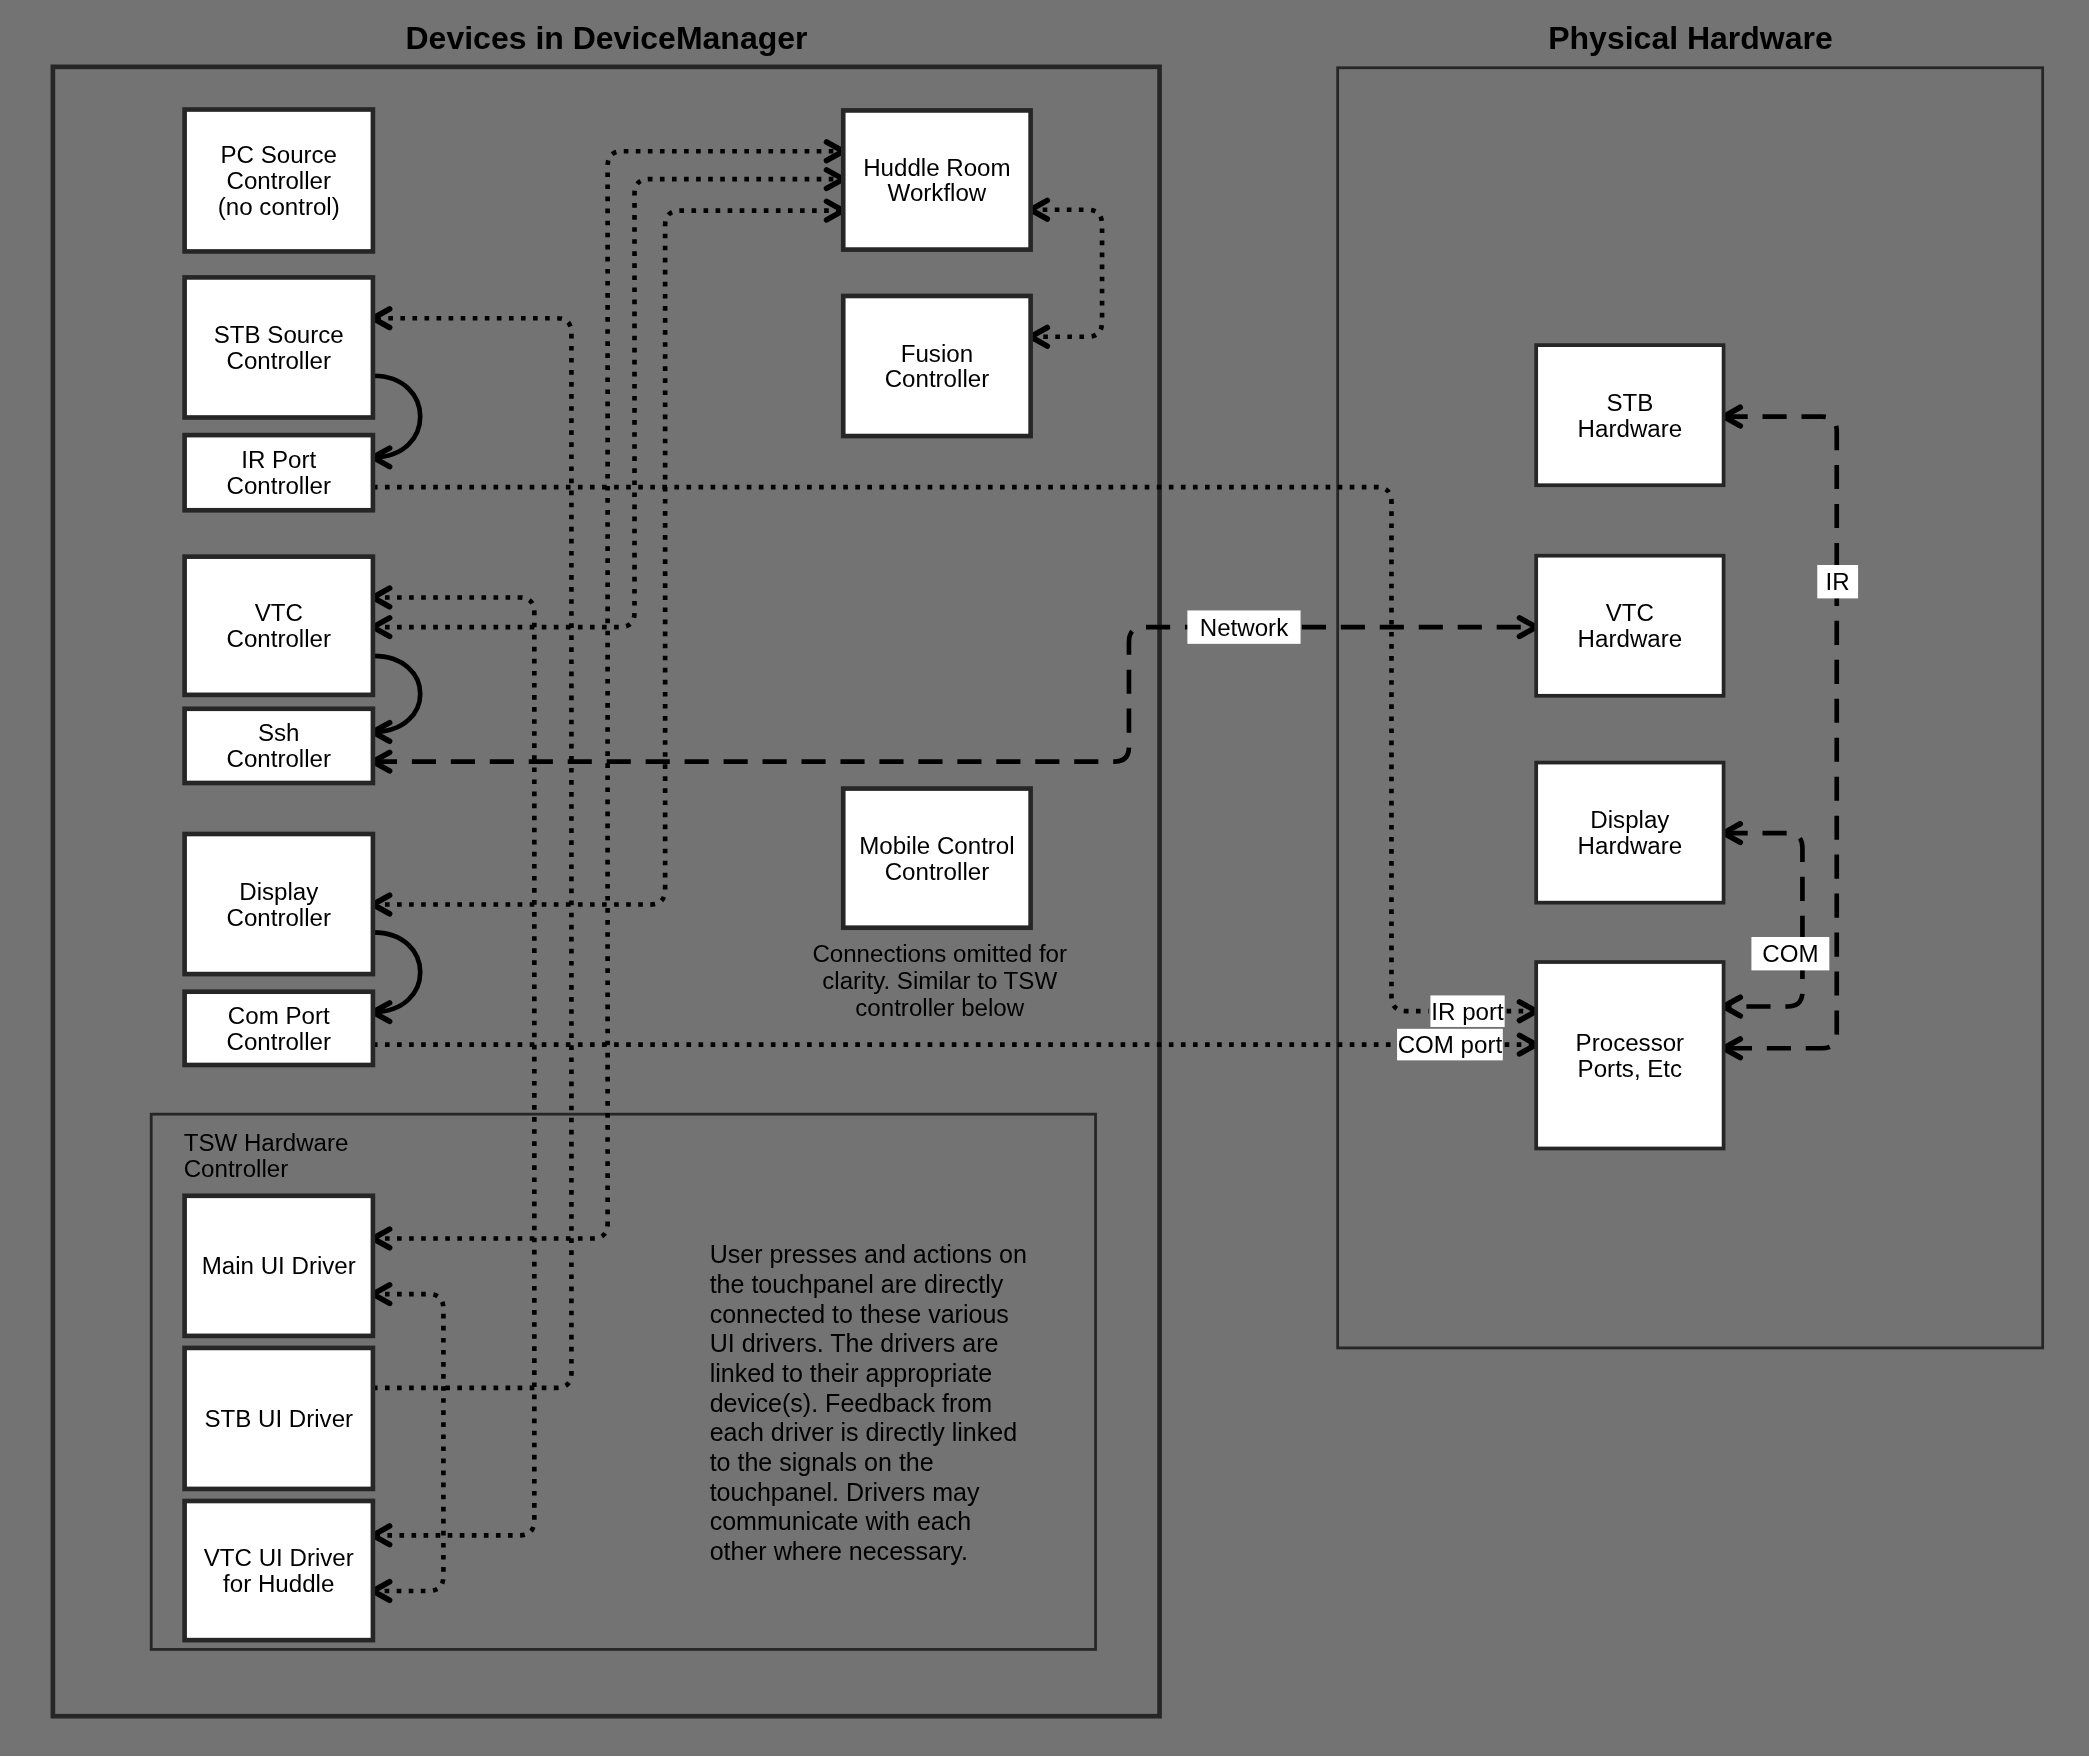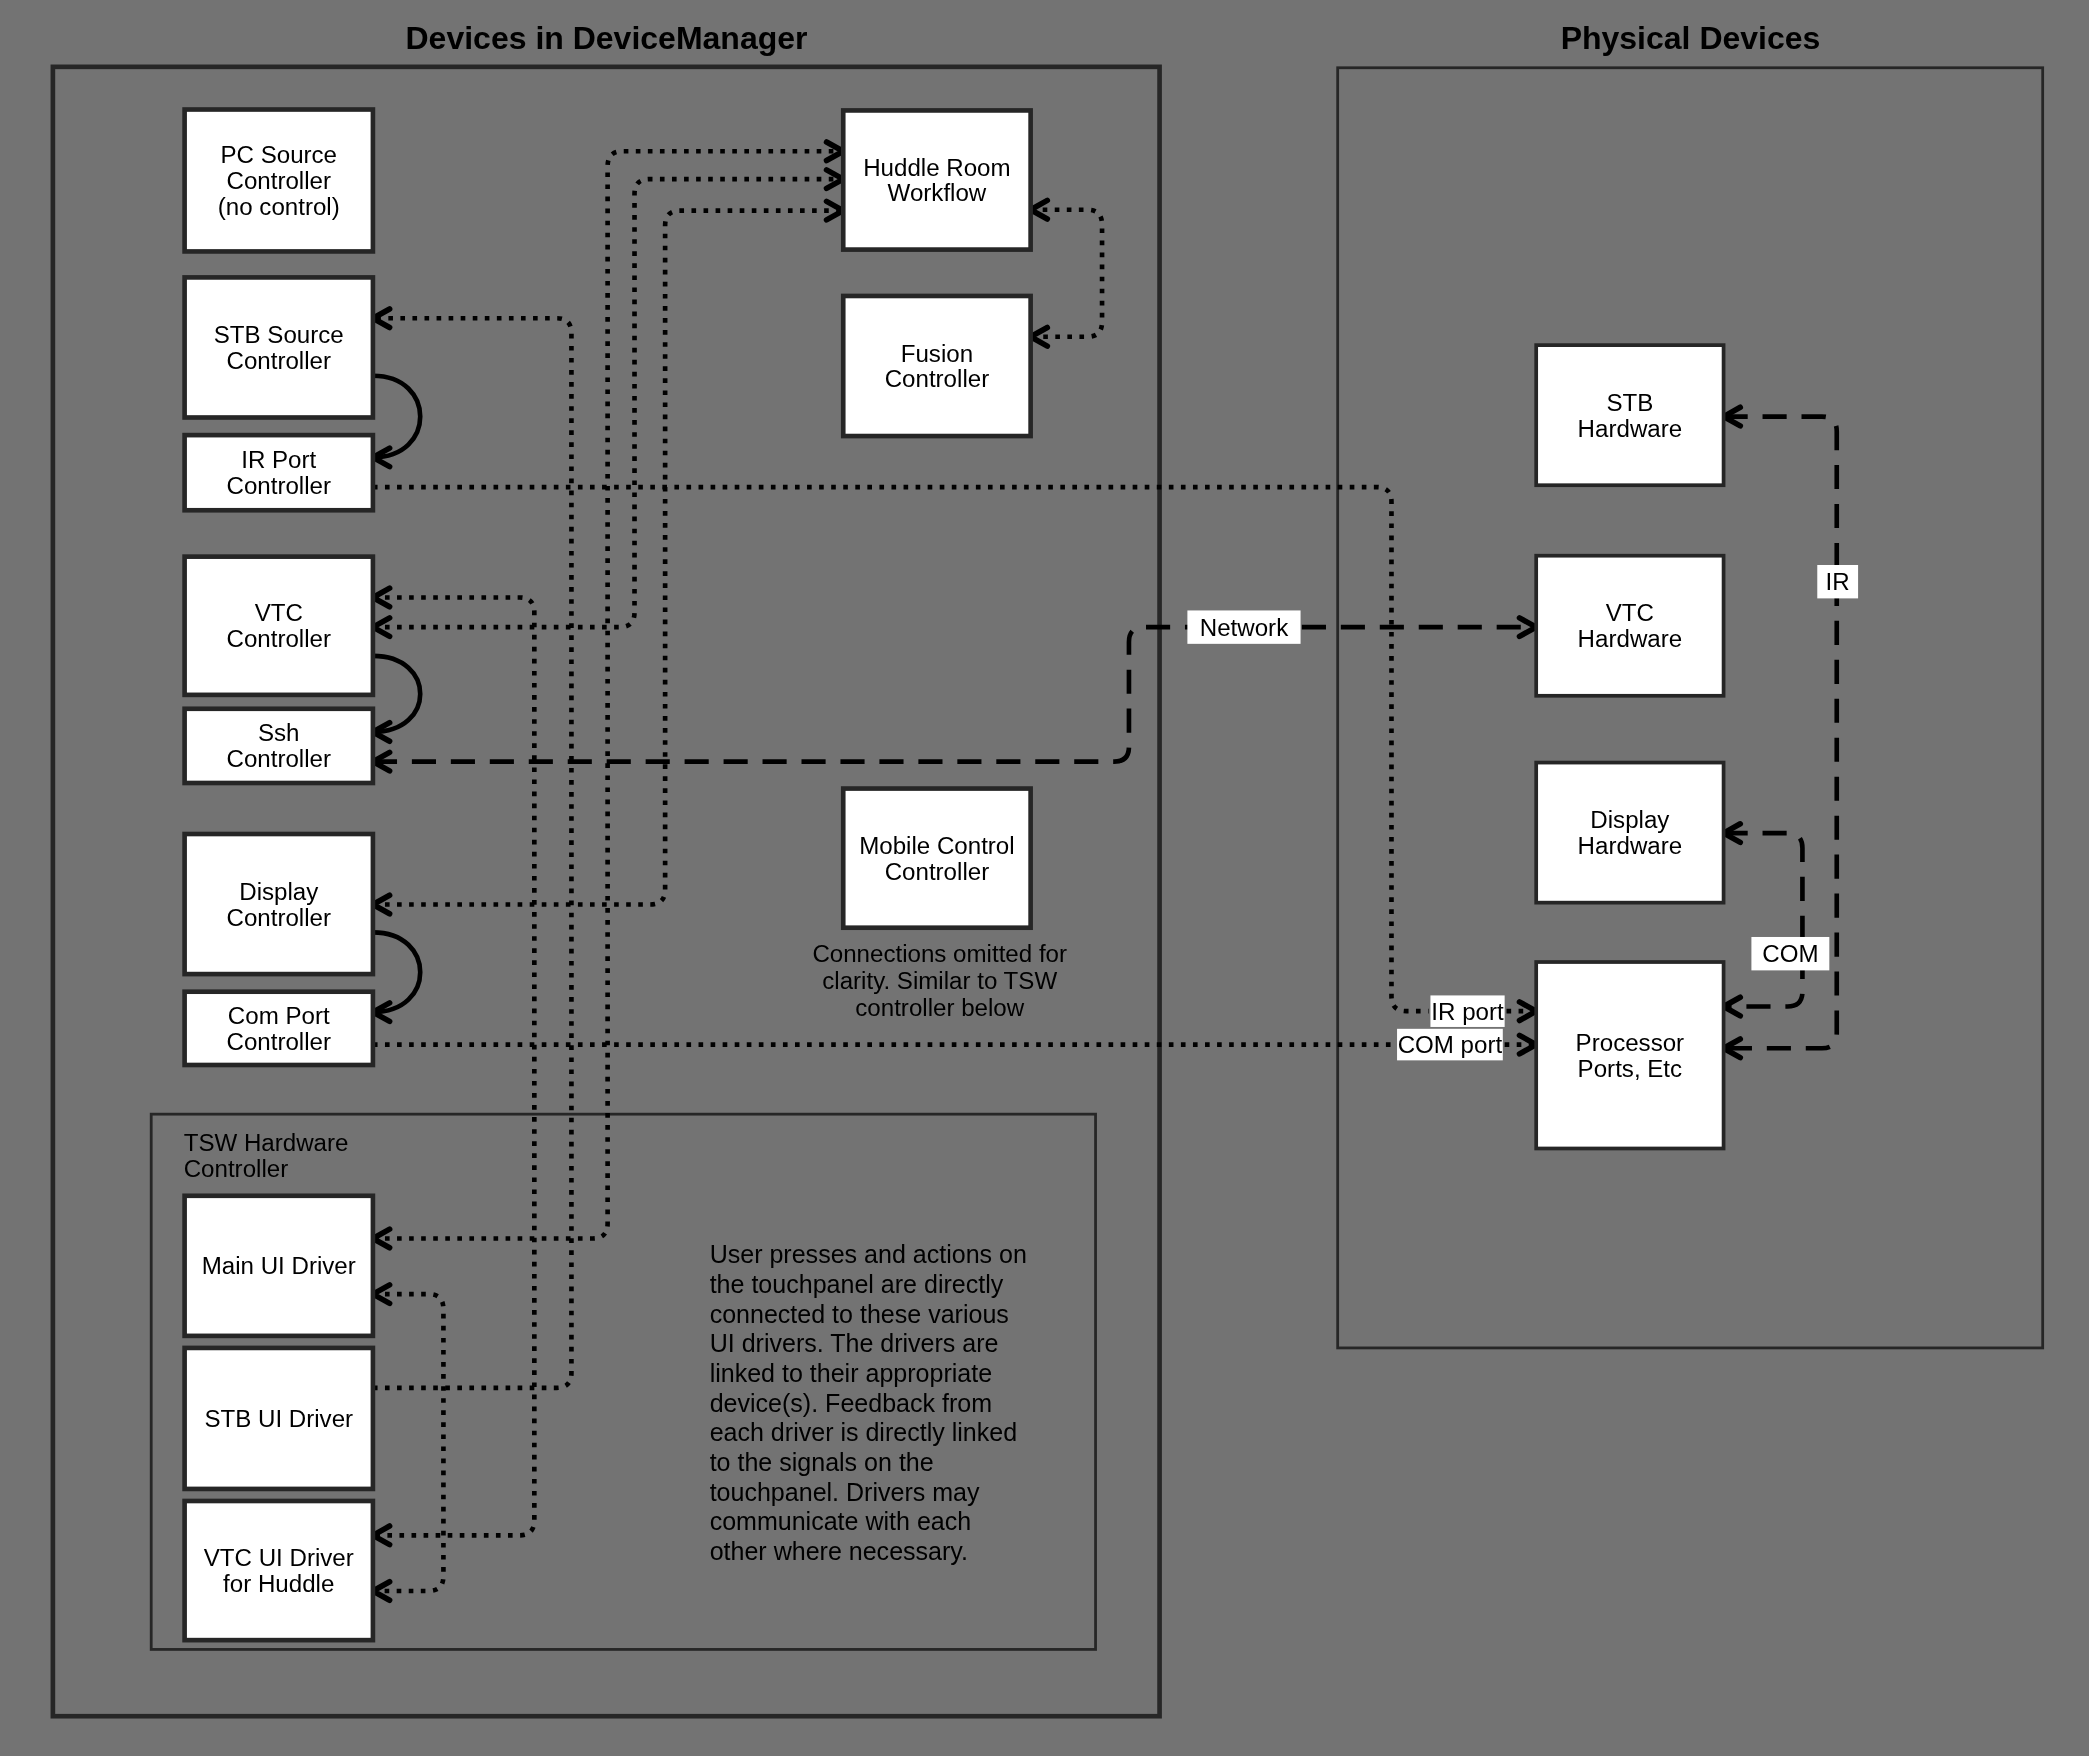--- a/index.html
+++ b/index.html
@@ -10,21 +10,21 @@
   .title-dm{left:53px;width:1107px;}
   .title-ph{left:1338px;width:705px;}
   svg{position:absolute;left:0;top:0;}
   text{font-family:"Liberation Sans", sans-serif;fill:#000000;}
 </style>
 </head>
 <body>
 
 <div class="stage">
   <div class="section-title title-dm">Devices in DeviceManager</div>
-  <div class="section-title title-ph">Physical Devices</div>
+  <div class="section-title title-ph">Physical Hardware</div>
   <svg id="diagram" width="2090" height="1758" viewBox="0 0 2253 1895">
       <defs>
         <marker id="arrow" markerUnits="userSpaceOnUse" markerWidth="34" markerHeight="34" refX="24" refY="14" orient="auto-start-reverse">
           <path d="M6,4 L24,14 L6,24" fill="none" stroke="#000000" stroke-width="6" stroke-linecap="round" stroke-linejoin="round"></path>
         </marker>
       </defs>
       <g>
         <rect x="57" y="72" width="1193" height="1778" fill="none" stroke="#262626" stroke-width="5"></rect>
       </g>
       <g>

